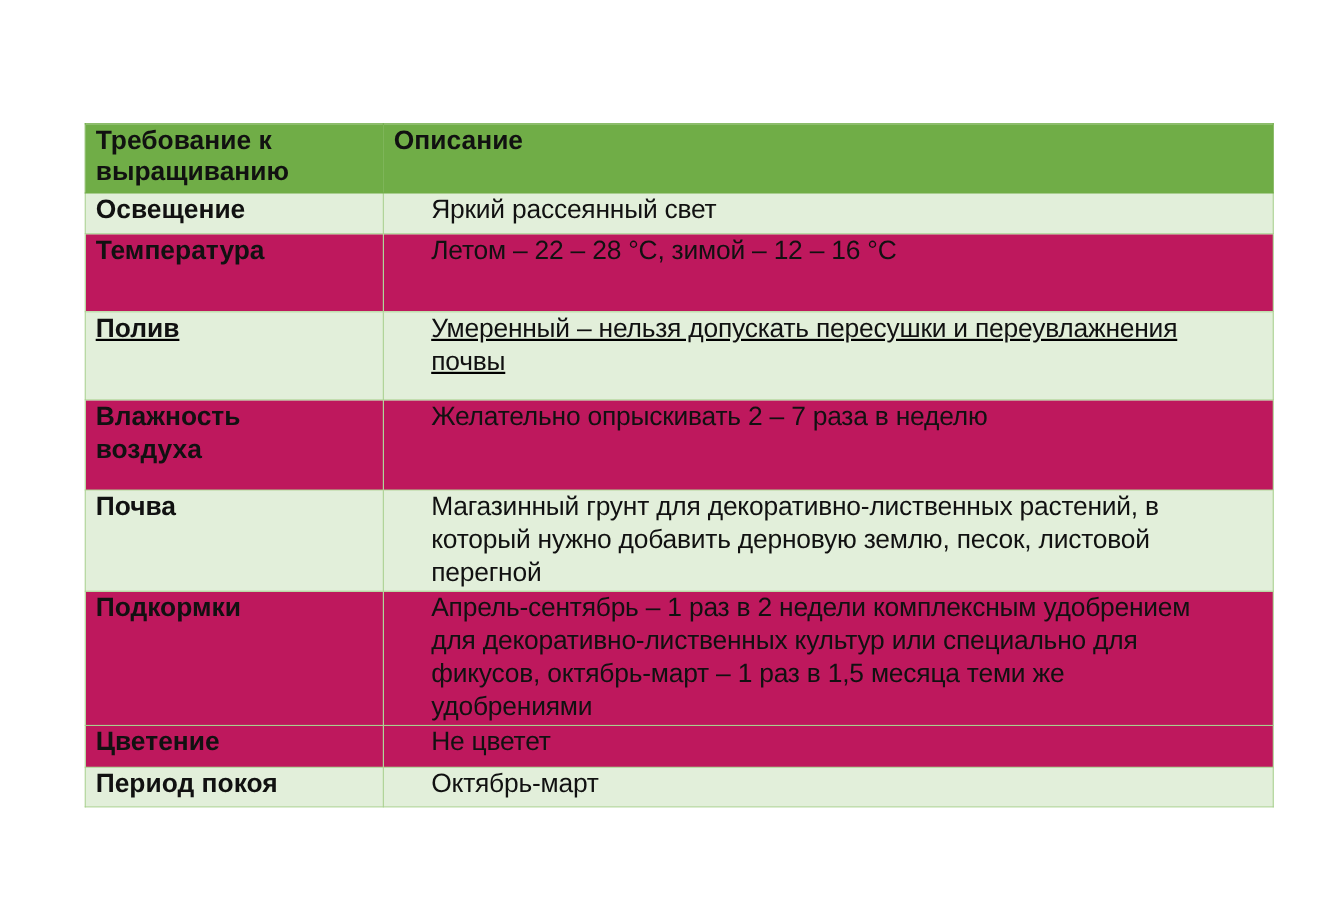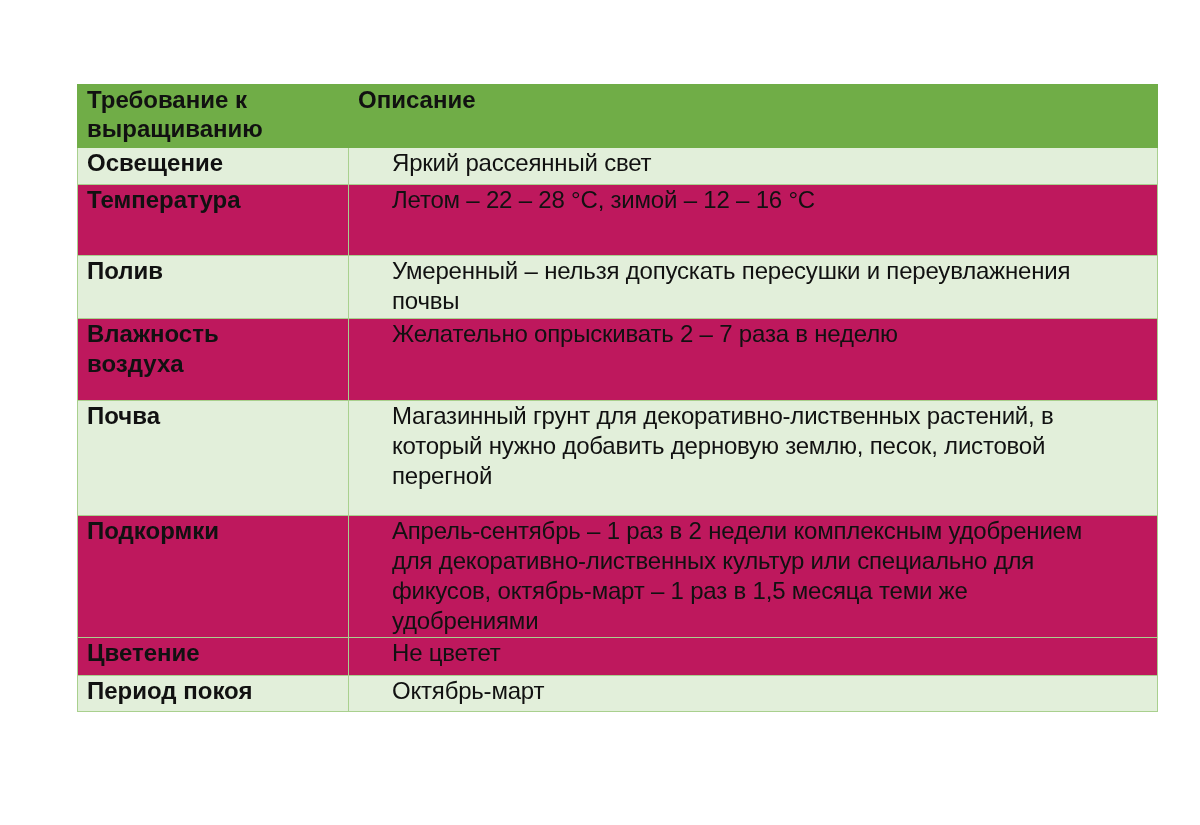--- a/index.html
+++ b/index.html
@@ -2,21 +2,21 @@
 <html><head>
 <meta charset="utf-8">
 <style>
   html, body { margin: 0; padding: 0; }
   body {
     width: 1200px; height: 825px; background: #ffffff;
     position: relative; overflow: hidden;
     font-family: "Liberation Sans", sans-serif;
   }
   .tbl {
-    position: absolute; left: 77px; top: 84px; width: 1080px;
+    position: absolute; left: 77px; top: 112px; width: 1080px;
     border-collapse: collapse; table-layout: fixed;
   }
   .tbl td, .tbl th {
     border: 1px solid #A9D08E;
     vertical-align: top;
     padding: 0 8px 0 9px;
     font-size: 24px;
     line-height: 30px;
     color: #111;
     white-space: nowrap;
@@ -68,39 +68,39 @@
         </td>
   </tr>
       <tr class="plain" style="height: 71px;">
     <td class="req">
           <span class="ln">Температура</span>
         </td>
     <td class="desc-text">
           <span class="ln">Летом – 22 – 28 °C, зимой – 12 – 16 °C</span>
         </td>
   </tr>
-      <tr class="shaded" style="height: 63px;">
+      <tr class="shaded" style="height: 80px; text-decoration: underline;">
     <td class="req">
           <span class="ln">Полив</span>
         </td>
     <td class="desc-text">
           <span class="ln">Умеренный – нельзя допускать пересушки и переувлажнения</span>
           <span class="ln">почвы</span>
         </td>
   </tr>
       <tr class="plain" style="height: 82px;">
     <td class="req">
           <span class="ln">Влажность</span>
           <span class="ln">воздуха</span>
         </td>
     <td class="desc-text">
           <span class="ln">Желательно опрыскивать 2 – 7 раза в неделю</span>
         </td>
   </tr>
-      <tr class="shaded" style="height: 115px;">
+      <tr class="shaded" style="height: 92px;">
     <td class="req">
           <span class="ln">Почва</span>
         </td>
     <td class="desc-text">
           <span class="ln">Магазинный грунт для декоративно-лиственных растений, в</span>
           <span class="ln">который нужно добавить дерновую землю, песок, листовой</span>
           <span class="ln">перегной</span>
         </td>
   </tr>
       <tr class="plain" style="height: 122px;">

